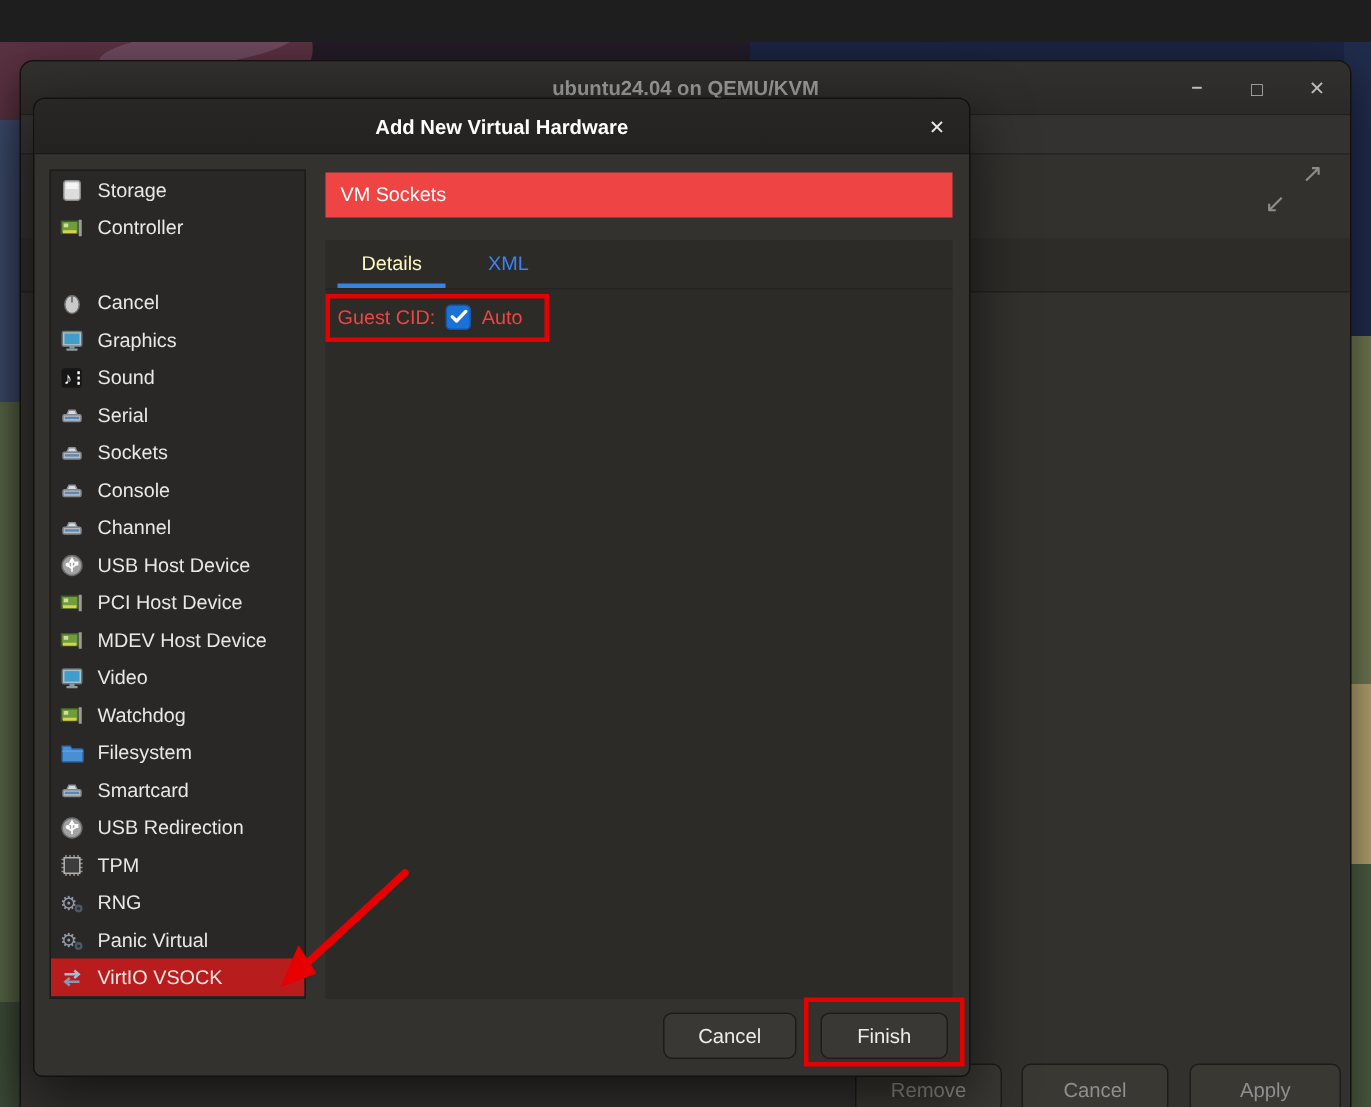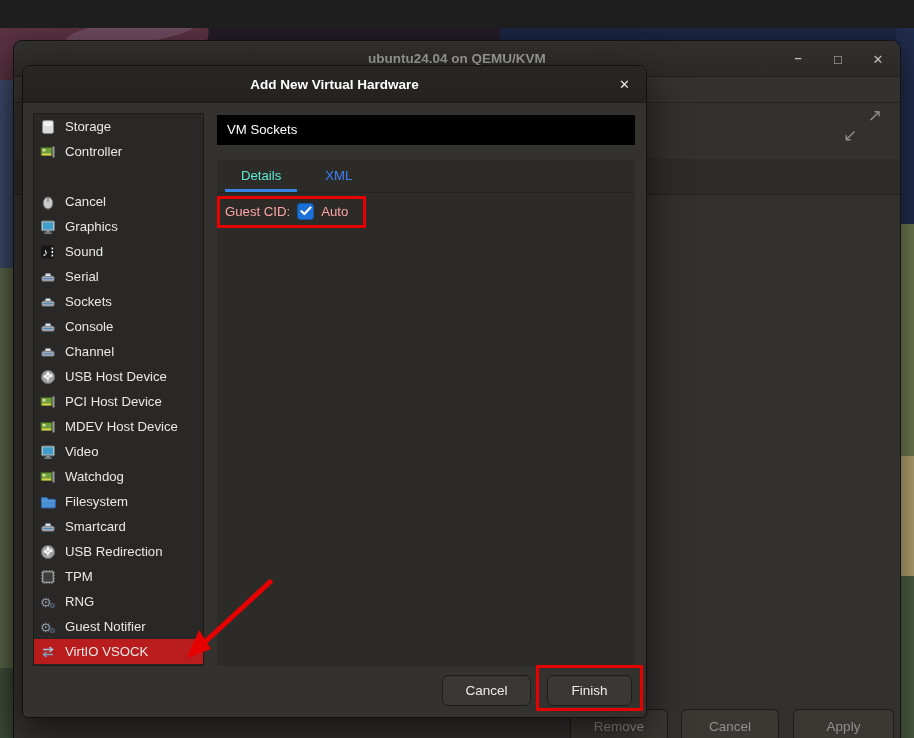--- a/index.html
+++ b/index.html
@@ -62,29 +62,29 @@
 
   .sidebar{position:absolute;left:10px;top:47px;width:171px;height:553px;
            background:#2a2826;border:1px solid #1c1b1a;overflow:hidden;}
   .side-row{height:25px;display:flex;align-items:center;padding-left:6px;gap:9px;}
   .side-row.selected{background:#b91c1c;}
   .side-label{color:#e8e8e6;font-size:13.2px;white-space:nowrap;}
   .icon{width:16px;height:16px;flex:none;}
   .icon svg{width:16px;height:16px;display:block;}
 
   .panel-header{position:absolute;left:194px;top:49px;width:418px;height:30px;
-                background:#000000;color:#ffffff;font-size:13.2px;line-height:30px;
+                background:#ef4444;color:#ffffff;font-size:13.2px;line-height:30px;
                 padding-left:10px;}
   .panel-body{position:absolute;left:194px;top:94px;width:418px;height:506px;background:#2d2b28;}
   .tabbar{display:flex;height:33px;padding-left:2px;border-bottom:1px solid #262421;}
   .tab{padding:0 22px;line-height:31px;font-size:13.2px;color:#3b82f6;position:relative;}
-  .tab.active{color:#5eead4;}
+  .tab.active{color:#fef9c3;}
   .tab.active::after{content:"";position:absolute;left:6px;right:6px;bottom:0;height:3px;background:#3584e4;}
   .guest-row{position:absolute;left:8px;top:39px;height:24px;display:flex;align-items:center;gap:7px;}
-  .guest-label,.auto-label{color:#fca5a5;font-size:13.2px;}
+  .guest-label,.auto-label{color:#ef4444;font-size:13.2px;}
   .checkbox{width:17px;height:17px;background:#1c71d8;border:1px solid #1257a8;border-radius:3.5px;
             display:flex;align-items:center;justify-content:center;}
   .checkbox svg{width:12px;height:10px;display:block;}
 
   .dlg-btn{position:absolute;background:#3a3834;border:1px solid #1d1c1a;border-radius:6px;
            color:#edece9;font-size:13.5px;display:flex;align-items:center;justify-content:center;}
   #btn-dlg-cancel{left:419px;top:609px;width:89px;height:31px;}
   #btn-dlg-finish{left:524px;top:609px;width:85px;height:31px;}
 
   
@@ -362,21 +362,21 @@
           <span class="side-label">RNG</span>
         </div>
         <div class="side-row">
           <span class="icon">
             <svg viewBox="0 0 16 16">
               <text x="0" y="12.5" font-size="13" fill="#8f98a8">⚙</text>
               <circle cx="12.4" cy="11.6" r="2.6" fill="#4b5868"></circle>
               <circle cx="12.4" cy="11.6" r="1" fill="#2a2a2a"></circle>
             </svg>
           </span>
-          <span class="side-label">Guest Notifier</span>
+          <span class="side-label">Panic Virtual</span>
         </div>
         <div class="side-row selected">
           <span class="icon">
             <svg viewBox="0 0 16 16">
               <g fill="none" stroke-width="1.6">
                 <path d="M3 5.5 h8.5" stroke="#9fc0dd"></path>
                 <path d="M9.5 3 L12.5 5.5 L9.5 8" stroke="#9fc0dd"></path>
                 <path d="M13 10.5 h-8.5" stroke="#7d9cba"></path>
                 <path d="M6.5 8 L3.5 10.5 L6.5 13" stroke="#7d9cba"></path>
               </g>

